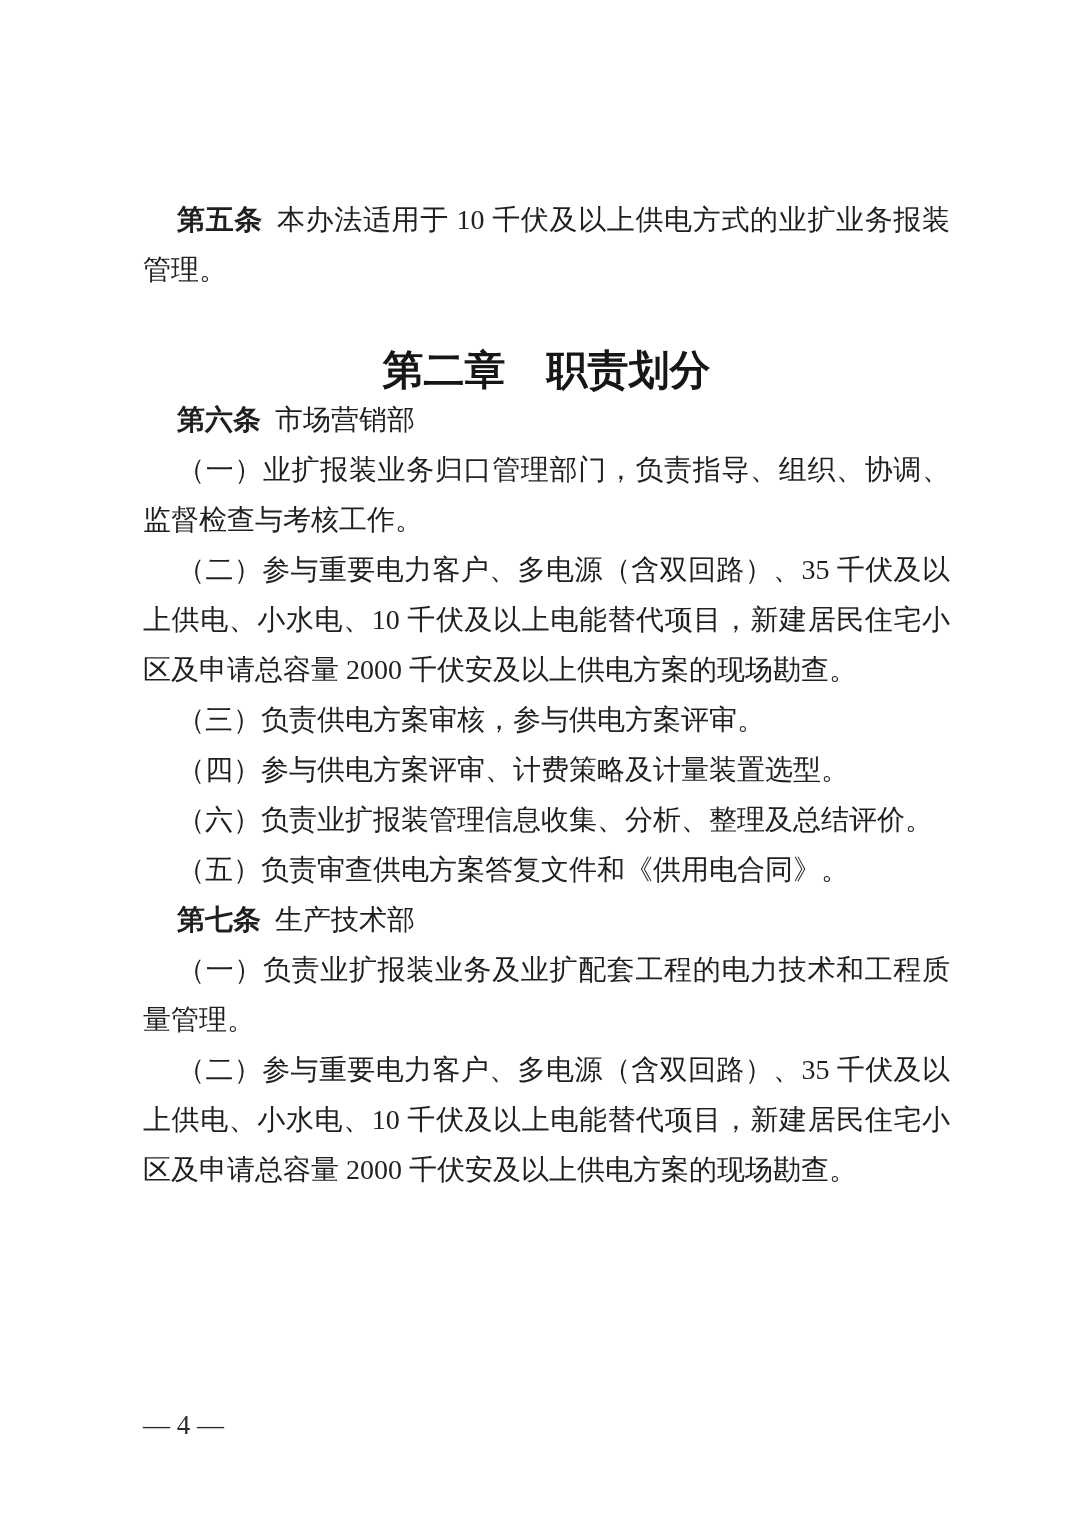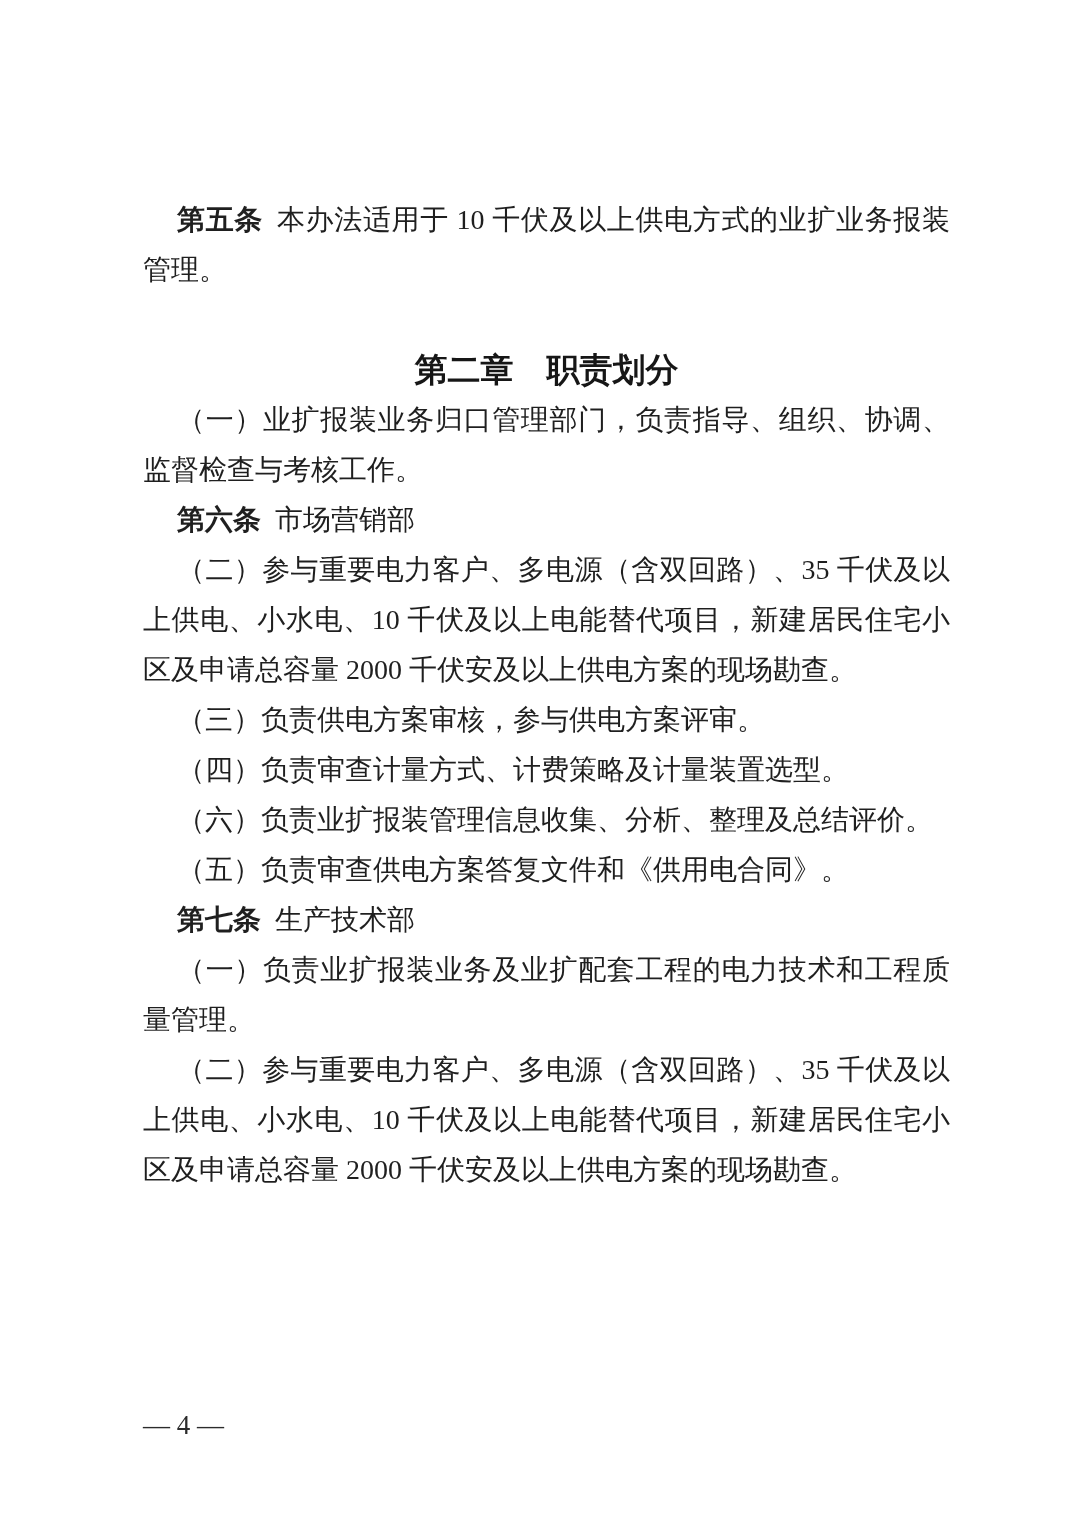--- a/index.html
+++ b/index.html
@@ -33,21 +33,21 @@
   }
   .para.justify-last {
     text-align-last: justify;
   }
   .article-label {
     font-weight: 700;
     margin-right: 14px;
   }
   .chapter-heading {
     margin: 50px 0 0 0;
-    font-size: 33px;
+    font-size: 41px;
     line-height: 50px;
     font-weight: 700;
     text-align: center;
     text-indent: 0;
     font-family: "Liberation Sans", "DejaVu Sans", sans-serif;
     color: #161616;
   }
   .footer {
     position: absolute;
     left: 143px;
@@ -58,25 +58,25 @@
     font-family: "Liberation Serif", "DejaVu Serif", serif;
   }
 </style>
 </head>
 <body>
 
 <div class="page">
   <div class="content" id="content">
       <p class="para"><span class="article-label">第五条</span><span>本办法适用于 10 千伏及以上供电方式的业扩业务报装管理。</span></p>
       <h2 class="chapter-heading">第二章　职责划分</h2>
+      <p class="para"><span class="article-label">第六条</span><span>市场营销部</span></p>
       <p class="para">（一）业扩报装业务归口管理部门，负责指导、组织、协调、监督检查与考核工作。</p>
-      <p class="para"><span class="article-label">第六条</span><span>市场营销部</span></p>
       <p class="para">（二）参与重要电力客户、多电源（含双回路）、35 千伏及以上供电、小水电、10 千伏及以上电能替代项目，新建居民住宅小区及申请总容量 2000 千伏安及以上供电方案的现场勘查。</p>
       <p class="para">（三）负责供电方案审核，参与供电方案评审。</p>
-      <p class="para">（四）负责审查计量方式、计费策略及计量装置选型。</p>
+      <p class="para">（四）参与供电方案评审、计费策略及计量装置选型。</p>
       <p class="para">（六）负责业扩报装管理信息收集、分析、整理及总结评价。</p>
       <p class="para">（五）负责审查供电方案答复文件和《供用电合同》。</p>
       <p class="para"><span class="article-label">第七条</span><span>生产技术部</span></p>
       <p class="para">（一）负责业扩报装业务及业扩配套工程的电力技术和工程质量管理。</p>
       <p class="para">（二）参与重要电力客户、多电源（含双回路）、35 千伏及以上供电、小水电、10 千伏及以上电能替代项目，新建居民住宅小区及申请总容量 2000 千伏安及以上供电方案的现场勘查。</p>
     </div>
   <div class="footer">
     <span>— 4 —</span>
   </div>
 </div>

